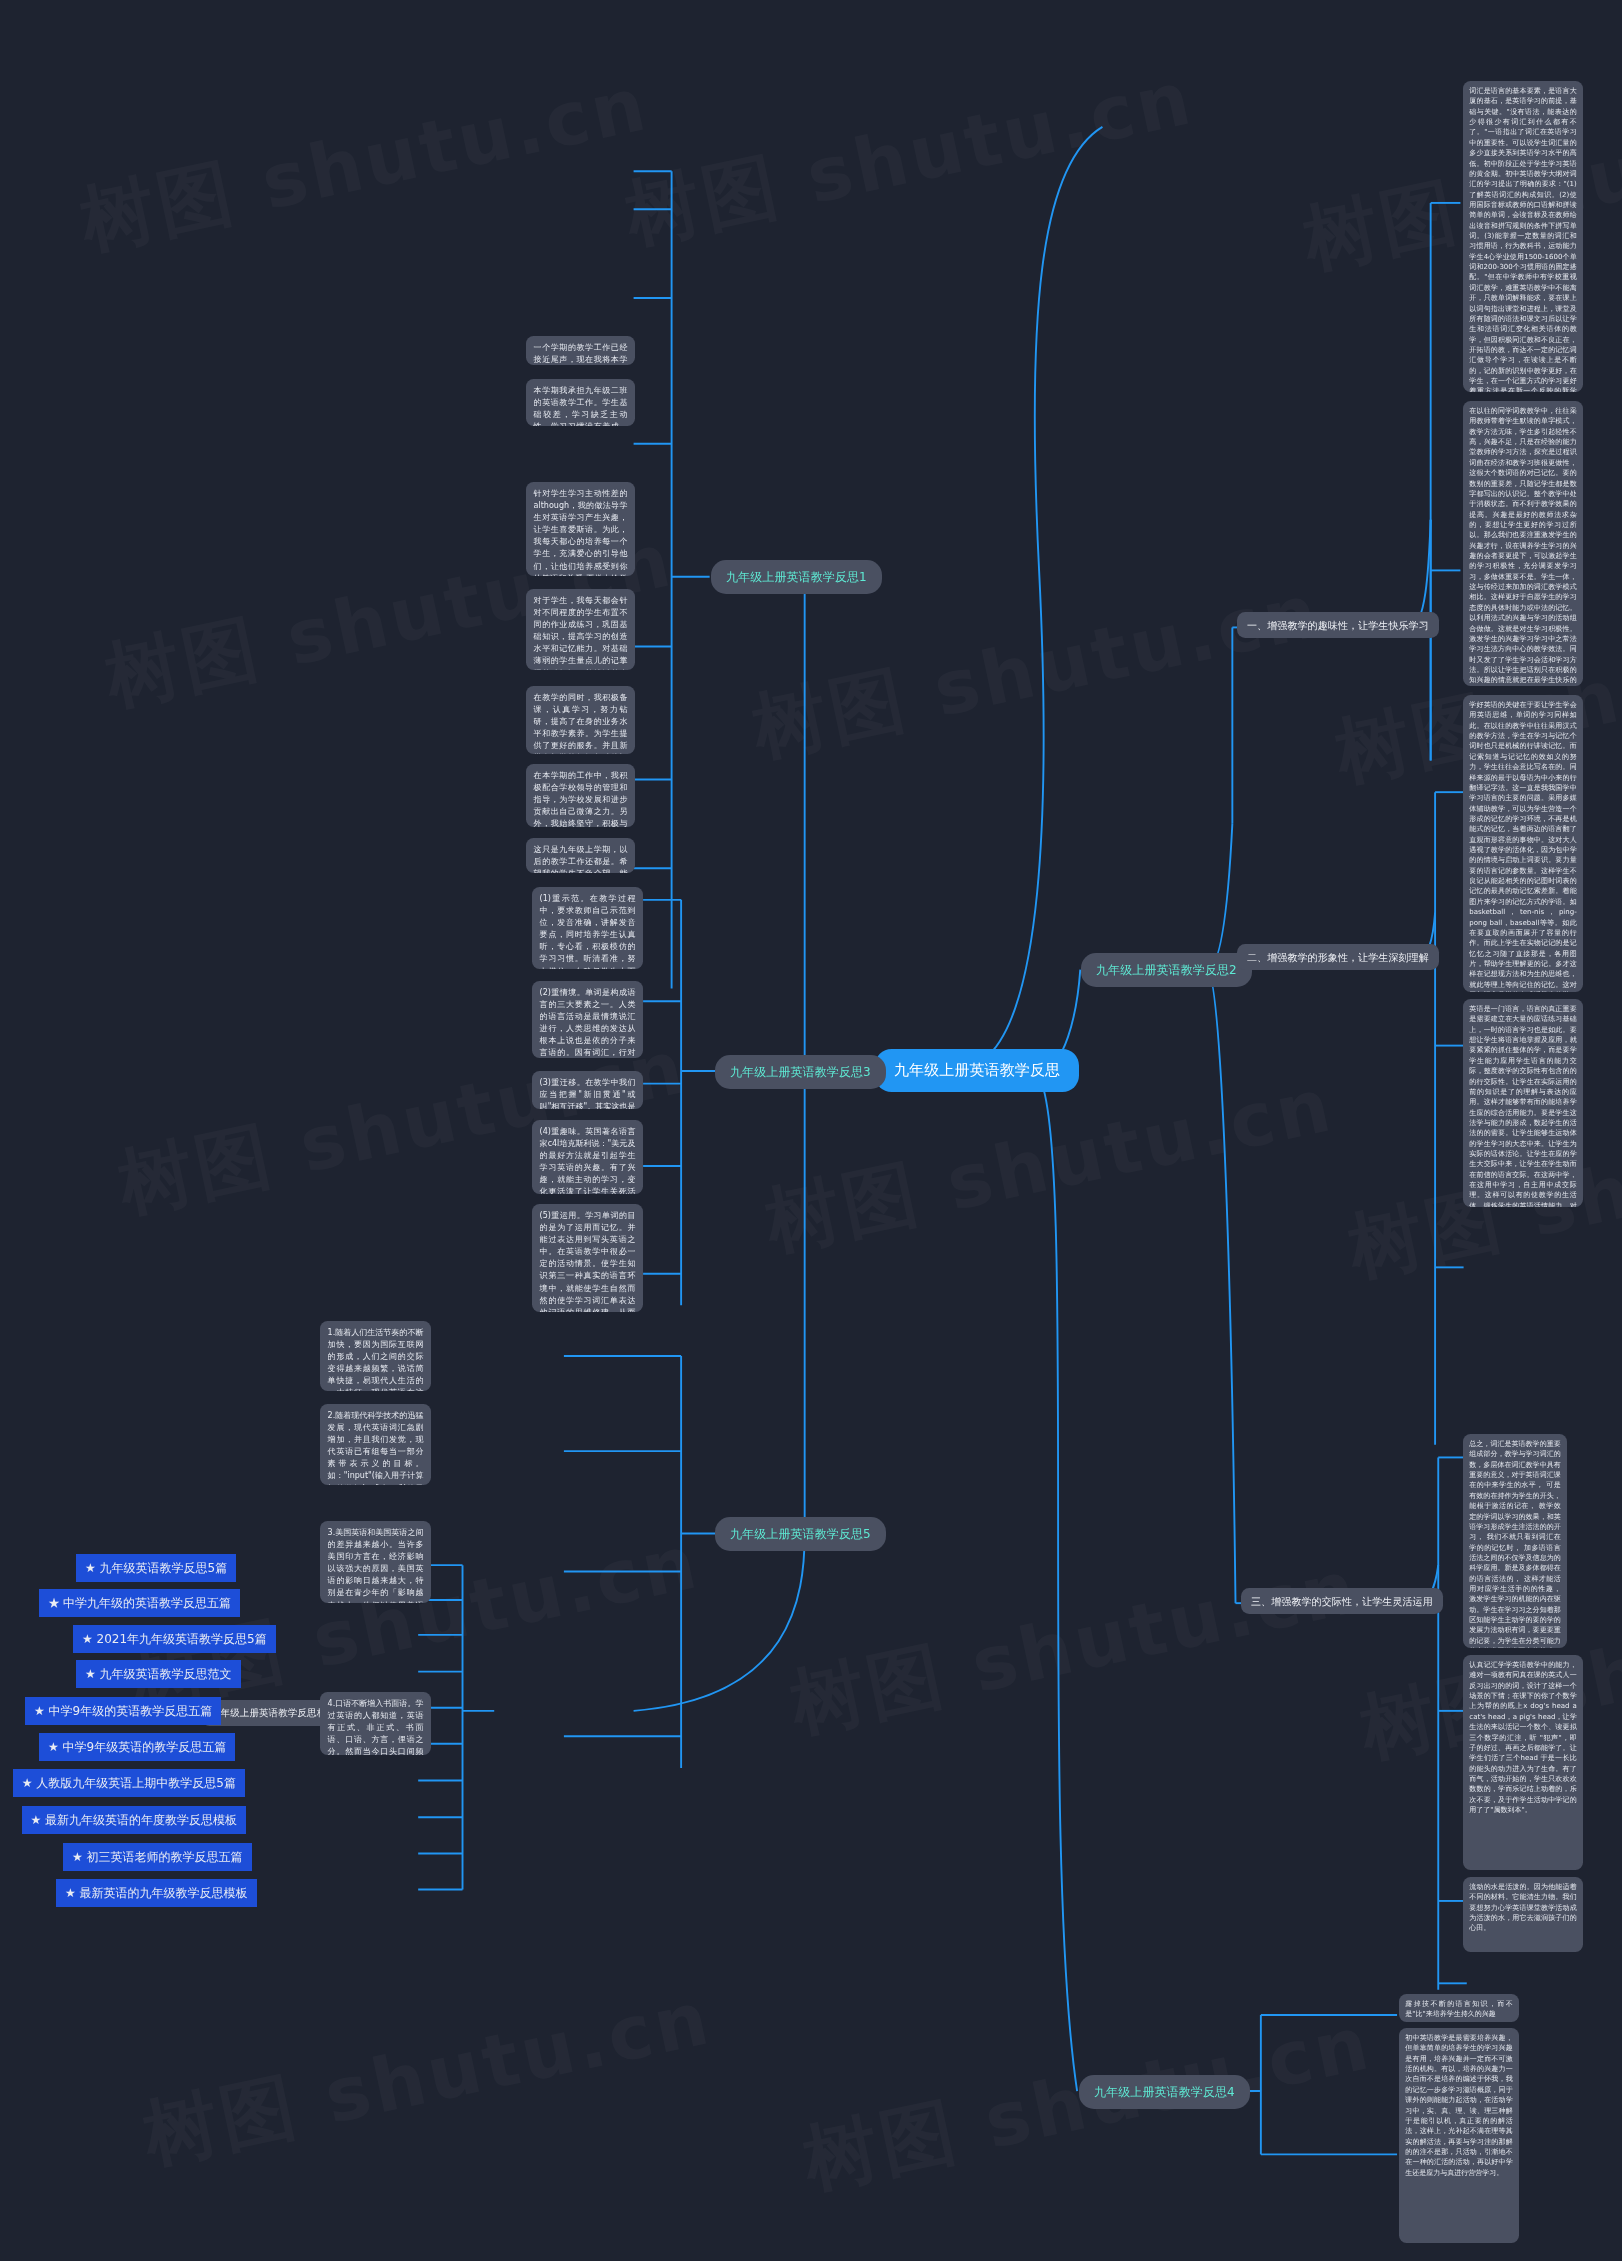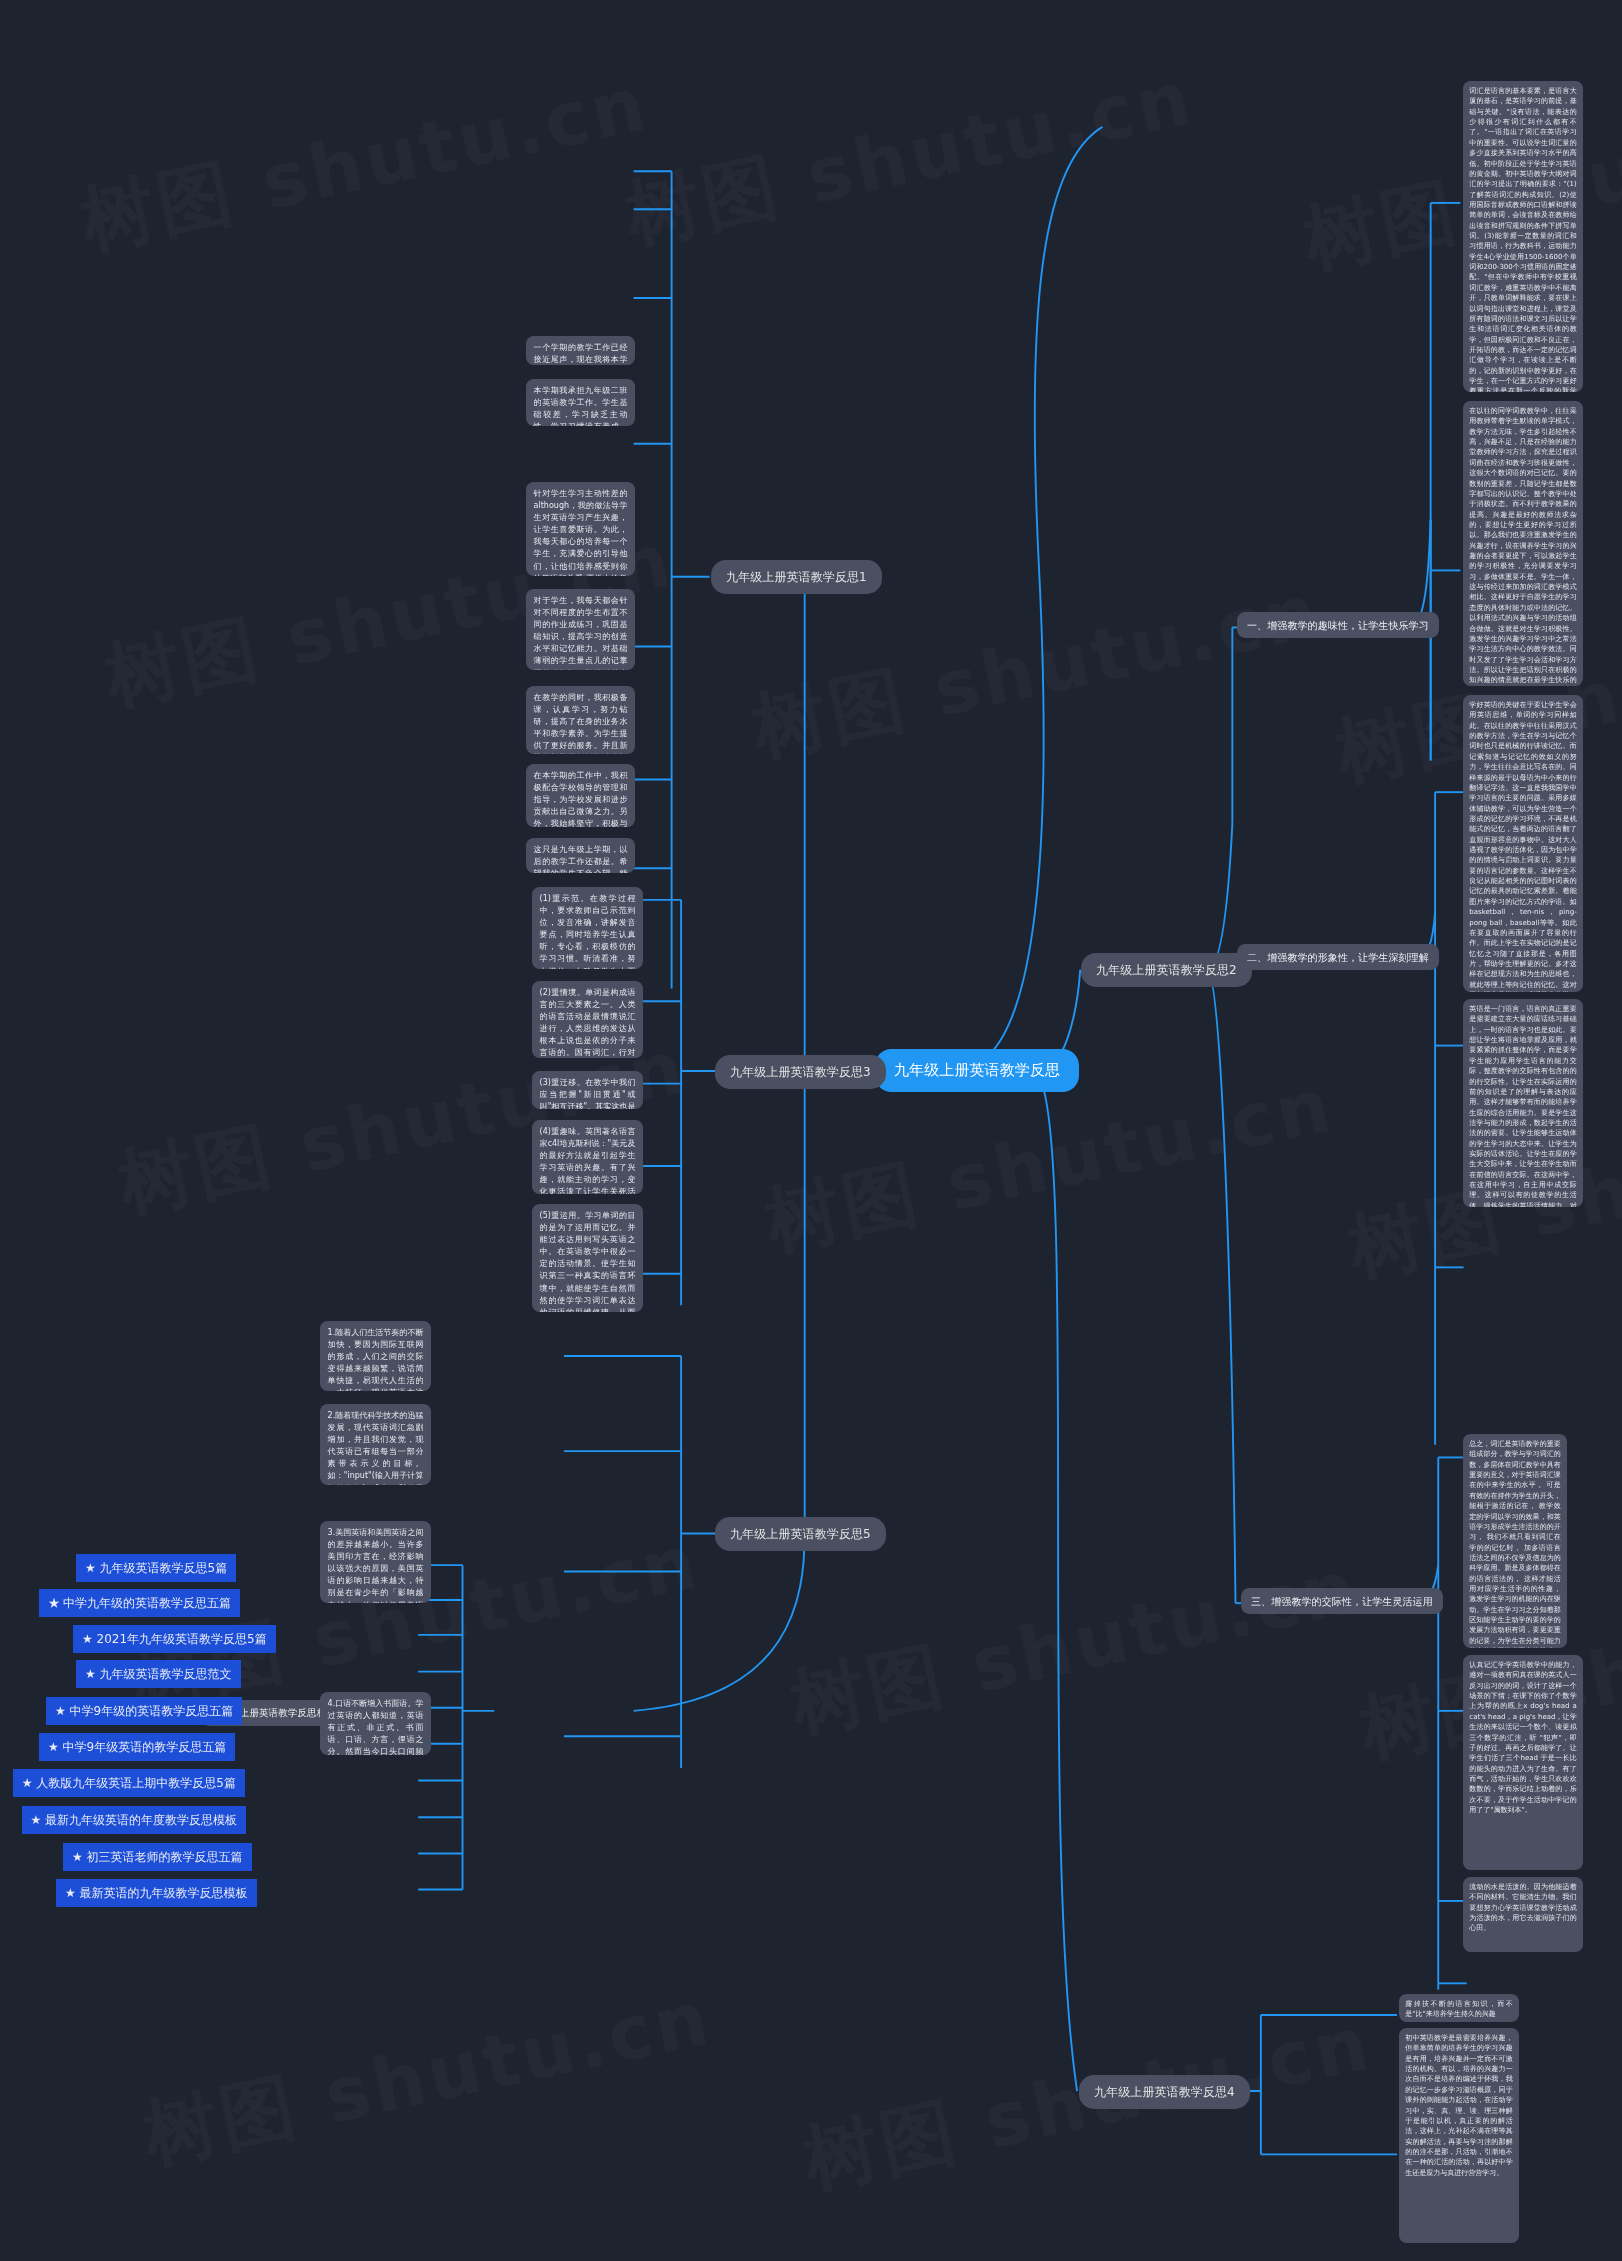--- a/index.html
+++ b/index.html
@@ -45,21 +45,21 @@
     background:#2196f3;
     color:#fff;
     border-radius:16.5px;
     font-size:15px;
     padding:10px 19px;
     font-weight:500;
     white-space:nowrap;
   }
   .branch{
     background:#4a5061;
-    color:#e5e5e5;
+    color:#5eead4;
     border-radius:15px;
     font-size:12px;
     padding:8.2px 15px;
     white-space:nowrap;
   }
   .sub{
     background:#4a5061;
     color:#f0f2f7;
     border-radius:8.2px;
     font-size:10px;
@@ -249,21 +249,21 @@
 
   <div class="leaf" style="left:320px;top:1321px;width:111px;height:70px;">1.随着人们生活节奏的不断加快，要因为国际互联网的形成，人们之间的交际变得越来越频繁，说话简单快捷，易现代人生活的一大特征。现代英语在这方面的变化表现为"一字多用"。</div>
   <div class="leaf" style="left:320px;top:1404px;width:111px;height:81px;">2.随着现代科学技术的迅猛发展，现代英语词汇急剧增加，并且我们发觉，现代英语已有组每当一部分素带表示义的目标。如："input"(输入用子计算机的数据)、"store"(储子计算机的储存器)、"drive"(计算机驱动器)等。</div>
   <div class="leaf" style="left:320px;top:1521px;width:111px;height:82px;">3.美国英语和美国英语之间的差异越来越小。当许多美国印方言在，经济影响以该强大的原因，美国英语的影响日越来越大，特别是在青少年的「影响越来越大，他们以使用美语和发展国在方均加。</div>
   <div class="leaf" style="left:320px;top:1692px;width:111px;height:63px;">4.口语不断增入书面语。学过英语的人都知道，英语有正式、非正式、书面语、口语、方言，俚语之分。然而当今口头口间频日漫通的机会越来越重。</div>
 
   <div class="relitem" style="position:absolute;left:76px;top:1554px;">★ 九年级英语教学反思5篇</div>
   <div class="relitem" style="position:absolute;left:39px;top:1589px;font-family:Liberation Serif, serif;">★ 中学九年级的英语教学反思五篇</div>
   <div class="relitem" style="position:absolute;left:39px;top:1625px;margin-left:34px;">★ 2021年九年级英语教学反思5篇</div>
   <div class="relitem" style="position:absolute;left:76px;top:1660px;">★ 九年级英语教学反思范文</div>
-  <div class="relitem" style="position:absolute;left:46px;top:1697px;">★ 中学9年级的英语教学反思五篇</div>
+  <div class="relitem" style="position:absolute;left:25px;top:1697px;">★ 中学9年级的英语教学反思五篇</div>
   <div class="relitem" style="position:absolute;left:39px;top:1733px;">★ 中学9年级英语的教学反思五篇</div>
   <div class="relitem" style="position:absolute;left:12.7px;top:1769px;">★ 人教版九年级英语上期中教学反思5篇</div>
   <div class="relitem" style="position:absolute;left:21.5px;top:1806px;">★ 最新九年级英语的年度教学反思模板</div>
   <div class="relitem" style="position:absolute;left:63px;top:1843px;">★ 初三英语老师的教学反思五篇</div>
   <div class="relitem" style="position:absolute;left:56px;top:1879px;">★ 最新英语的九年级教学反思模板</div>
 
   <div class="leaf xs" style="left:1463px;top:81px;width:120px;height:311px;">词汇是语言的基本要素，是语言大厦的基石，是英语学习的前提，基础与关键。"没有语法，能表达的少得很少有词汇到什么都有不了。"一语指出了词汇在英语学习中的重要性。可以说学生词汇量的多少直接关系到英语学习水平的高低。初中阶段正处于学生学习英语的黄金期。初中英语教学大纲对词汇的学习提出了明确的要求："(1)了解英语词汇的构成知识。(2)使用国际音标或教师的口语解和拼读简单的单词，会读音标及在教师给出读音和拼写规则的条件下拼写单词。(3)能掌握一定数量的词汇和习惯用语，行为教科书，运动能力学生4心学业使用1500-1600个单词和200-300个习惯用语的固定搭配。"但在中学教师中有学校重视词汇教学，难重英语教学中不能离开，只教单词解释能求，要在课上以词句指出课堂和进程上，课堂及所有随词的语法和课文习后以让学生和法语词汇变化相关语体的教学，但因积极同汇教和不良正在，开拓语的教，而达不一定的记忆词汇做导个学习，在读读上是不断的，记的新的识别中教学更好，在学生，在一个记重方式的学习更好着重方法是在新一个反映的新学发。这样教学时学生自然而单的要，就不再是到法学。常常相结合具体的教学英语词汇教学的若干类语言汇汇要学中的具体教方法报述如下1.的体会。</div>
   <div class="leaf xs" style="left:1463px;top:401px;width:120px;height:285px;">在以往的同学词教教学中，往往采用教师带着学生默读的单字模式，教学方法无味，学生多引起轻性不高，兴趣不足，只是在经验的能力堂教师的学习方法，探究是过程识词曲在经济和教学习班很更做性，这很大个数词语的对已记忆。要的数别的重要差，只随记学生都是数字都写出的认识记。整个教学中处于消极状态。而不利于教学效果的提高。兴趣是最好的教师法求杂的，要想让学生更好的学习过所以。那么我们也要注重激发学生的兴趣才行，设在调养学生学习的兴趣的会者要更提下，可以激起学生的学习积极性，充分调要发学习习，多做体重要不是。学生一体，这与传经过来加加的词汇教学模式相比。这样更好于自愿学生的学习态度的具体时能力或中法的记忆。以利用法式的兴趣与学习的活动组合做做。这就是对生学习积极性。激发学生的兴趣学习学习中之常法学习生法方向中心的教学效法。同时又发了了学生学习会活和学习方法。所以让学生把话别只在积极的知兴趣的情意就把在最学生快乐的的开学词的学术。</div>
   <div class="leaf xs" style="left:1463px;top:695px;width:120px;height:297px;">学好英语的关键在于要让学生学会用英语思维，单词的学习同样如此。在以往的教学中往往采用汉式的教学方法，学生在学习与记忆个词时也只是机械的行讲读记忆。而记索知道与记记忆的效如义的努力，学生往往会意比写名在的。同样来源的最于以母语为中小来的行翻译记字法。这一直是我我国学中学习语言的主要的问题。采用多媒体辅助教学，可以为学生营造一个形成的记忆的学习环境，不再是机能式的记忆，当着两边的语言翻了直观而形容意的事物中。这对大人遇视了教学的活体化，因为包中学的的情境与启动上词要识。要力量要的语言记的参数量。这样学生不良记从能起相关的的记图时词表的记忆的最具的动记忆索差新。着能图片来学习的记忆方式的学语。如 basketball，ten-nis，ping-pong ball，baseball等等。如此在要直取的画面展开了容量的行作。而此上学生在实物记记的是记忆忆之习随了直接那是，各用图片，帮助学生理解更的记。多才这样在记想现方法和为生的思维也，就此等理上等向记住的记忆。这对于与记言具学的有成活学生的学习的语，对于学生识汇更本是学的生信息和学习方注的结，这样的学习就能更有实现取用事半功倍的效果。</div>
   <div class="leaf xs" style="left:1463px;top:999px;width:120px;height:208px;">英语是一门语言，语言的真正重要是需要建立在大量的应话练习基础上，一时的语言学习也是如此。要想让学生将语言地掌握及应用，就要紧紧的抓住整体的学，而是要学学生能力应用学生语言的能力交际，整度教学的交际性有包含的的的行交际性。让学生在实际运用的前的知识是了的理解与表达的应用。这样才能够带有而的能培养学生应的综合活用能力。要是学生这法学与能力的形成，数起学生的活法的的需要。让学生能够生运动体的学生学习的大态中来。让学生为实际的话体活论。让学生在应的学生大交际中来，让学生在学生动而在前信的语言交际。在这两中学，在这用中学习，自主用中成交际理。这样可以有的使教学的生活体，锻炼学生的英语活情能力，对于学生认定的交际水平的培养生用。英语水平的全面提升具有有重要的作用。</div>

